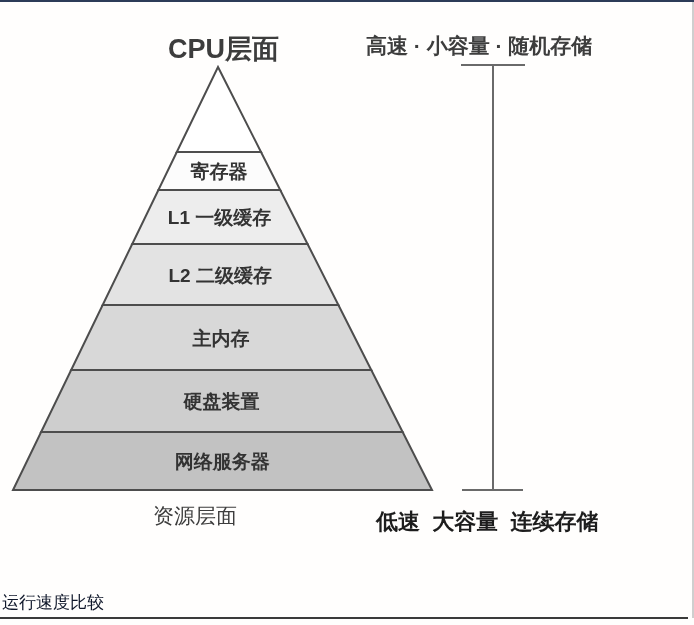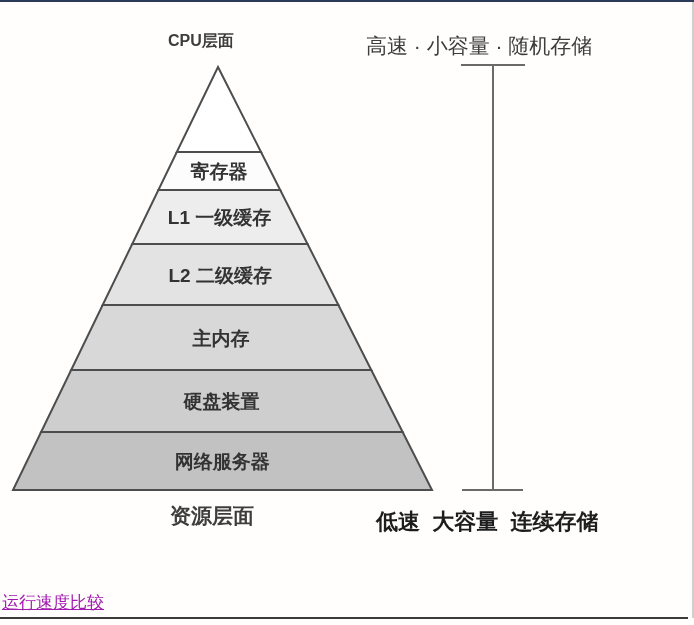--- a/index.html
+++ b/index.html
@@ -8,25 +8,25 @@
     width:694px;height:625px;
     background:#fffefd;
     overflow:hidden;
     font-family:"Liberation Sans","DejaVu Sans",sans-serif;
   }
   .top-border{position:absolute;left:0;top:0;width:694px;height:2px;background:#2c3c58;}
   .right-border{position:absolute;right:0;top:2px;width:2px;height:616px;background:#cfcfcf;}
   .bottom-rule{position:absolute;left:0;top:617px;width:688px;height:2px;background:#3a3a3a;}
   #diagram-svg{position:absolute;left:0;top:0;}
   .label{position:absolute;color:#3a3a3a;white-space:pre;}
-  .cpu-label{left:168px;top:31px;font-size:16px;font-weight:bold;color:#3d3d3d;}
-  .top-right-label{left:366px;top:32px;font-size:21px;font-weight:normal;color:#3d3d3d;}
-  .resource-label{left:170px;top:502px;font-size:21px;font-weight:bold;color:#3d3d3d;}
+  .cpu-label{left:168px;top:31px;font-size:27px;font-weight:bold;color:#3d3d3d;}
+  .top-right-label{left:366px;top:32px;font-size:21px;font-weight:bold;color:#3d3d3d;}
+  .resource-label{left:153px;top:502px;font-size:21px;font-weight:normal;color:#3d3d3d;}
   .bottom-right-label{left:376px;top:507px;font-size:22px;font-weight:bold;color:#1d1d1d;}
-  .caption-label{left:2px;top:591px;font-size:17px;color:#a21caf;text-decoration:underline;}
+  .caption-label{left:2px;top:591px;font-size:17px;color:#0f172a;}
 </style>
 </head>
 <body>
 
 <div id="stage">
   <div class="top-border"></div>
   <div class="right-border"></div>
 
   <svg id="diagram-svg" width="694" height="625" viewBox="0 0 694 625">
       <polygon points="218,67 261.0023640661939,152 176.806146572104,152" fill="#ffffff" stroke="#4d4d4d" stroke-width="2"></polygon>

